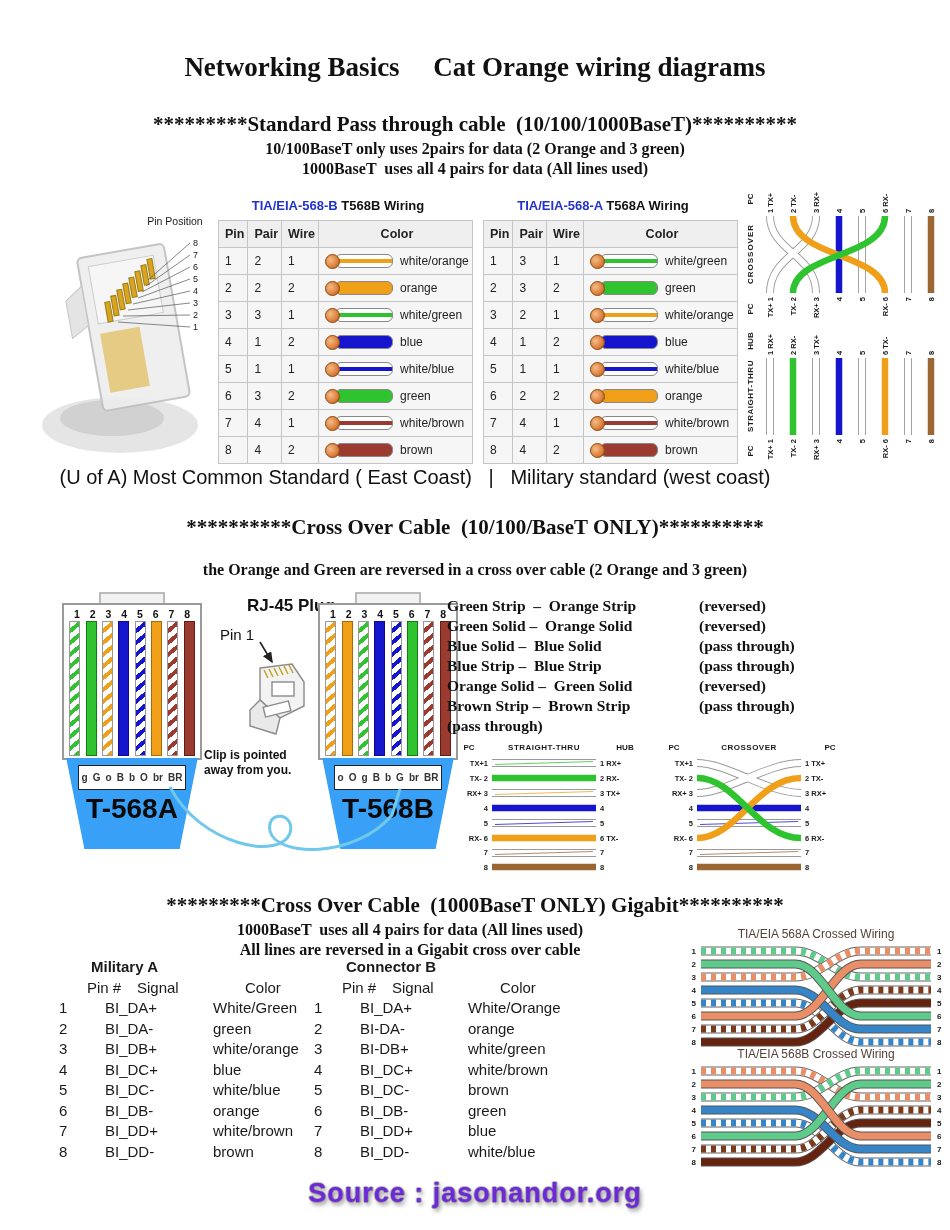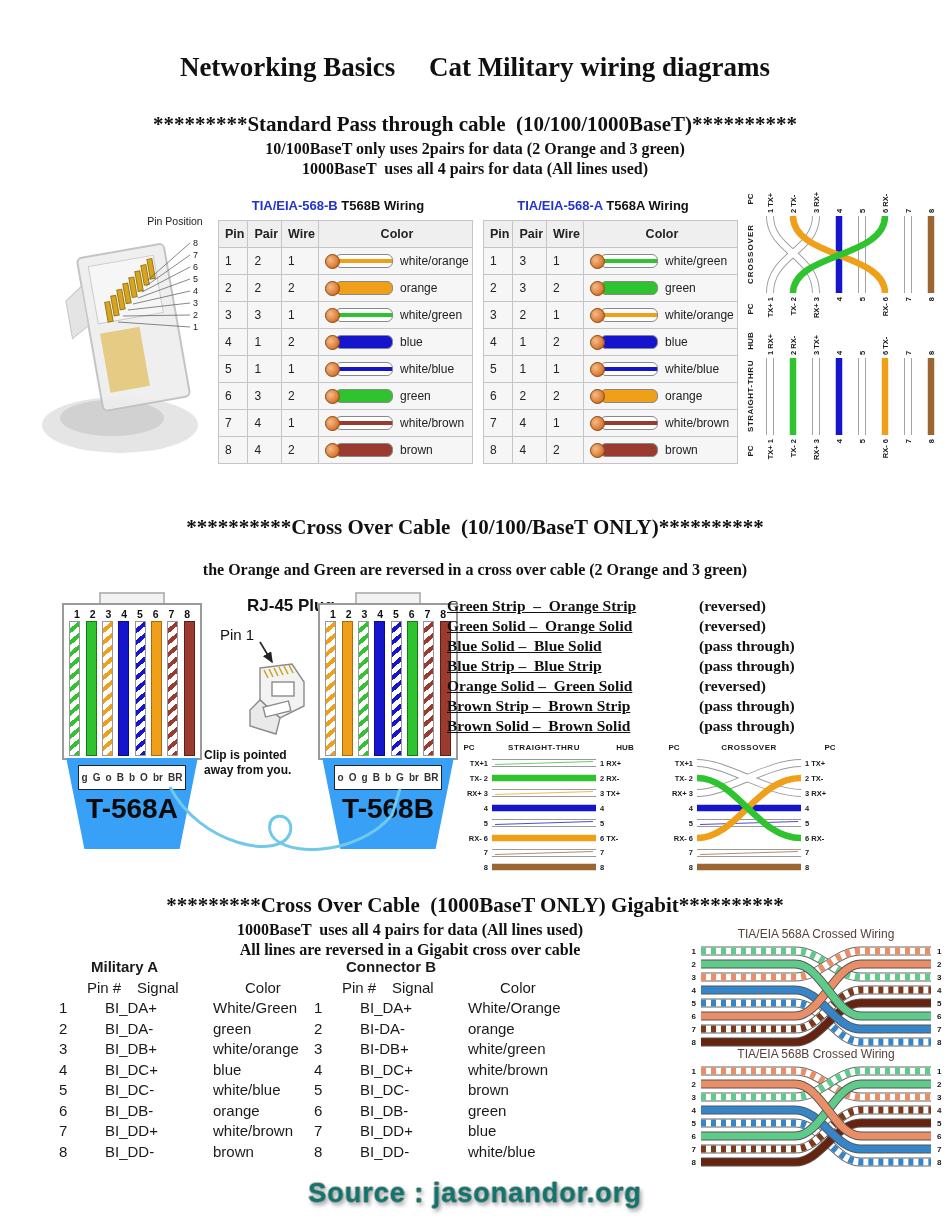--- a/index.html
+++ b/index.html
@@ -59,46 +59,46 @@
   .plug-letters{background:#fff;border:1.5px solid #222;margin:0 16px;height:23px;display:flex;
                 justify-content:space-around;align-items:center;font:bold 10px "Liberation Sans",sans-serif;color:#333;}
   .plug-label{text-align:center;font:bold 28px "Liberation Sans",sans-serif;color:#0a0a0a;margin-top:3px;}
 
   .rj45-title{font:bold 17px "Liberation Sans",sans-serif;margin-left:27px;}
   .rj45-pin1{font:15px "Liberation Sans",sans-serif;}
   .clip-note{font:bold 12px "Liberation Sans",sans-serif;width:112px;line-height:1.25;}
 
   
   .maprow{display:flex;width:372px;height:20px;font:bold 15.5px "Liberation Serif",serif;}
-  .mpair{width:252px;text-decoration:underline;}
+  .mpair{width:252px;}
   .mnote{flex:1;}
 
   
   .ctable{font-family:"Liberation Sans",sans-serif;font-size:15px;color:#1a1a1a;}
   .ctitle{font-weight:bold;margin-left:36px;margin-bottom:2px;}
   .crow,.chead{display:grid;grid-template-columns:50px 108px 1fr;height:20.5px;align-items:center;}
   .chead{font-weight:normal;margin-left:32px;}
   .crow span:first-child{padding-left:4px;}
 
   .gig-title{font:12px "Liberation Sans",sans-serif;color:#55423a;text-align:center;width:266px;}
 
   svg text{font-family:"Liberation Sans",sans-serif;fill:#1a1a1a;}
   .t8{font-size:8px;font-weight:bold;}
   .t7{font-size:7.5px;font-weight:bold;}
   .end{text-anchor:end;} .mid{text-anchor:middle;}
 
-  .footer{top:1178px;font:bold 27px "Liberation Sans",sans-serif;color:#0f766e;letter-spacing:1px;
+  .footer{top:1178px;font:bold 27px "Liberation Sans",sans-serif;color:#6d28d9;letter-spacing:1px;
      text-shadow:0 1px 0 #9a9a9a,1px 0 0 #9a9a9a,0 -1px 0 #b5b5b5,-1px 0 0 #b5b5b5,2px 3px 4px #8f8f8f;}
 </style>
 </head>
 <body>
 
 <div class="page">
 
-  <div class="abs ctr serif-b page-title">Networking Basics     Cat Military wiring diagrams</div>
+  <div class="abs ctr serif-b page-title">Networking Basics     Cat Orange wiring diagrams</div>
   <div class="abs ctr serif-b sec-head" style="top:112px">*********Standard Pass through cable  (10/100/1000BaseT)**********</div>
   <div class="abs ctr serif-b sec-sub" style="top:140px">10/100BaseT only uses 2pairs for data (2 Orange and 3 green)</div>
   <div class="abs ctr serif-b sec-sub" style="top:160px">1000BaseT  uses all 4 pairs for data (All lines used)</div>
 
   <svg class="abs" style="left:20px;top:180px" width="210" height="290" viewBox="0 0 210 290">
     <ellipse cx="100" cy="245" rx="78" ry="28" fill="#cfcfcf" opacity="0.55"></ellipse>
     <ellipse cx="92" cy="238" rx="52" ry="18" fill="#bdbdbd" opacity="0.5"></ellipse>
     <g transform="rotate(-10 100 140)">
       <rect x="68" y="72" width="88" height="155" rx="5" fill="#eeeeee" stroke="#c0c0c0" stroke-width="2" opacity="0.92"></rect>
       <polygon points="68,100 50,112 50,150 68,140" fill="#e4e4e4" stroke="#c6c6c6"></polygon>
@@ -481,20 +481,21 @@
       <text transform="rotate(-90 53 114)" x="53" y="114">TX- 2</text>
       <text transform="rotate(-90 76 114)" x="76" y="114">RX+ 3</text>
       <text transform="rotate(-90 99 114)" x="99" y="114">4</text>
       <text transform="rotate(-90 122 114)" x="122" y="114">5</text>
       <text transform="rotate(-90 145 114)" x="145" y="114">RX- 6</text>
       <text transform="rotate(-90 168 114)" x="168" y="114">7</text>
       <text transform="rotate(-90 191 114)" x="191" y="114">8</text>
     </g>
   </svg>
 
+  <div class="abs caption-line" style="width:830px;text-align:center;white-space:pre">(U of A) Most Common Standard ( East Coast)   |   Military standard (west coast)</div>
   <div class="abs ctr serif-b sec-head" style="top:515px">**********Cross Over Cable  (10/100/BaseT ONLY)**********</div>
   <div class="abs ctr serif-b sec-sub" style="top:561px">the Orange and Green are reversed in a cross over cable (2 Orange and 3 green)</div>
 
   <div class="abs plug" style="left:62px;top:592px">
     <div class="plug-tab"></div>
     <div class="plug-body">
       <div class="plug-pins">
           <span>1</span>
           <span>2</span>
           <span>3</span>
@@ -619,21 +620,20 @@
     </div>
       <div class="maprow">
       <span class="mpair" style="white-space:pre">Orange Solid –  Green Solid</span>
       <span class="mnote">(reversed)</span>
     </div>
       <div class="maprow">
       <span class="mpair" style="white-space:pre">Brown Strip –  Brown Strip</span>
       <span class="mnote">(pass through)</span>
     </div>
       <div class="maprow">
-      <span class="mpair" style="white-space:pre">Brown Solid –  Brown Solid</span>
       <span class="mnote">(pass through)</span>
     </div>
     </div>
 
   <svg class="abs" style="left:447px;top:740px" width="198" height="136" viewBox="0 0 198 136">
     <g class="t8 mid">
       <text x="22" y="10">PC</text>
       <text x="97" y="10" style="letter-spacing:0.5px">STRAIGHT-THRU</text>
       <text x="178" y="10">HUB</text>
     </g>

